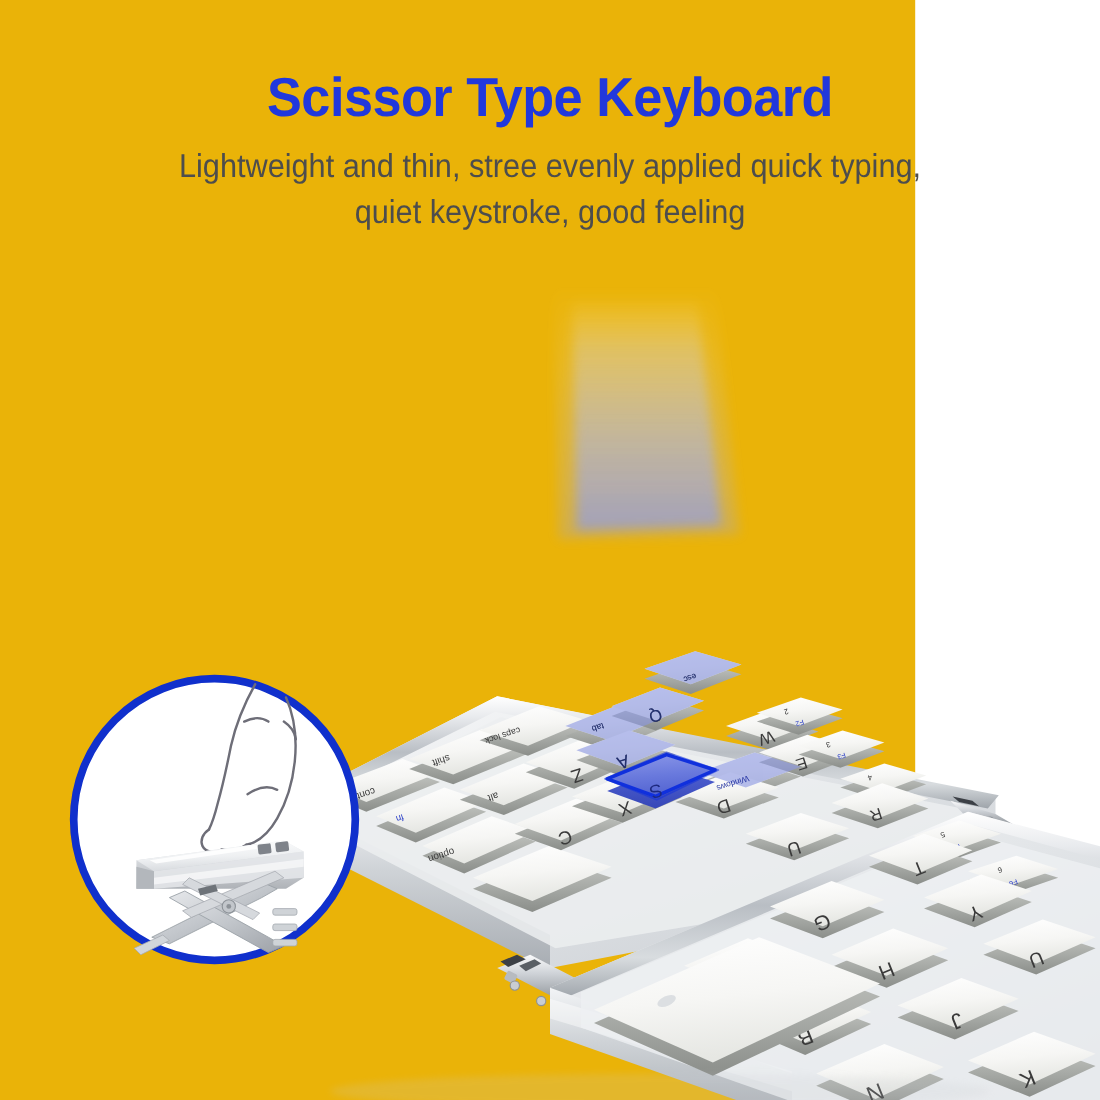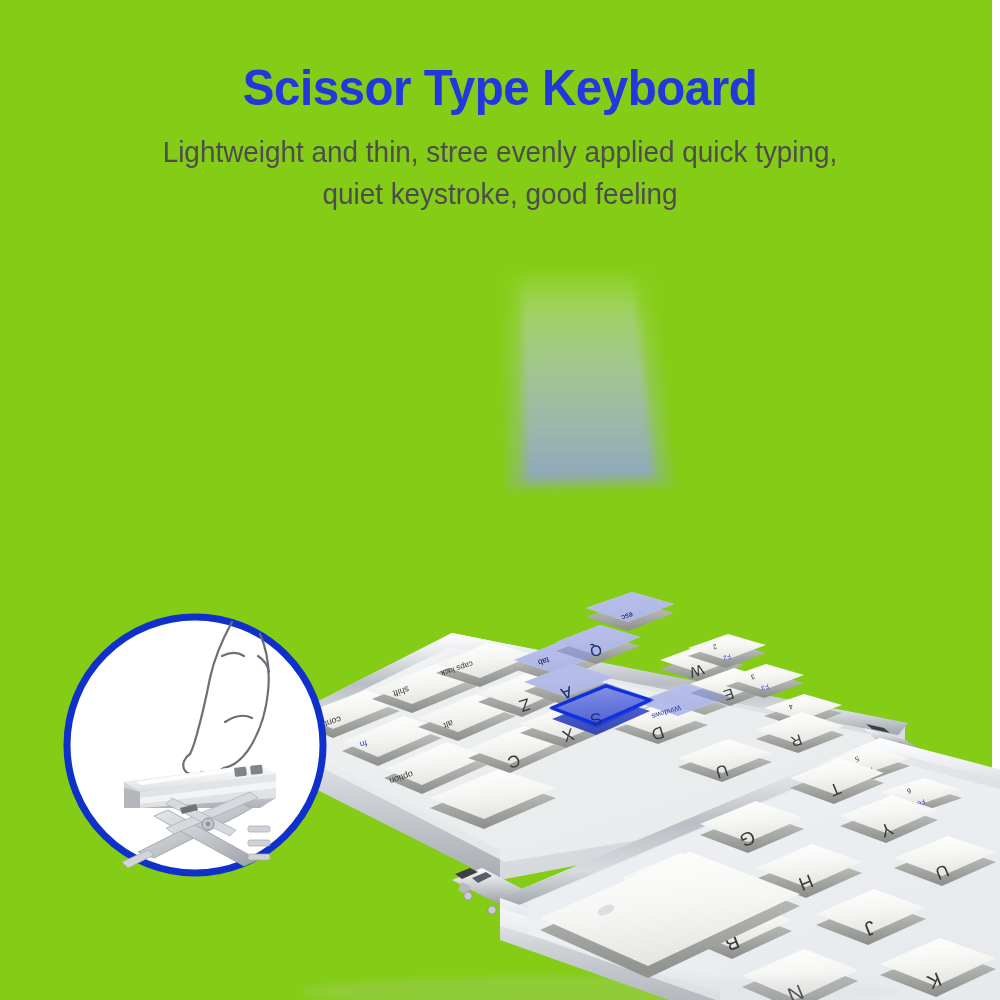--- a/index.html
+++ b/index.html
@@ -11,23 +11,23 @@
     width: 1000px;
     height: 1000px;
     overflow: hidden;
     font-family: "Liberation Sans", sans-serif;
     position: relative;
   }
 
   #stage {
     position: absolute;
     left: 0; top: 0;
-    width: 992px;
+    width: 832px;
     height: 1000px;
-    background: #84cc16;
+    background: #eab308;
   }
 
   
   .header {
     position: absolute;
     left: 0;
     top: 62px;
     width: 1000px;
     text-align: center;
   }

